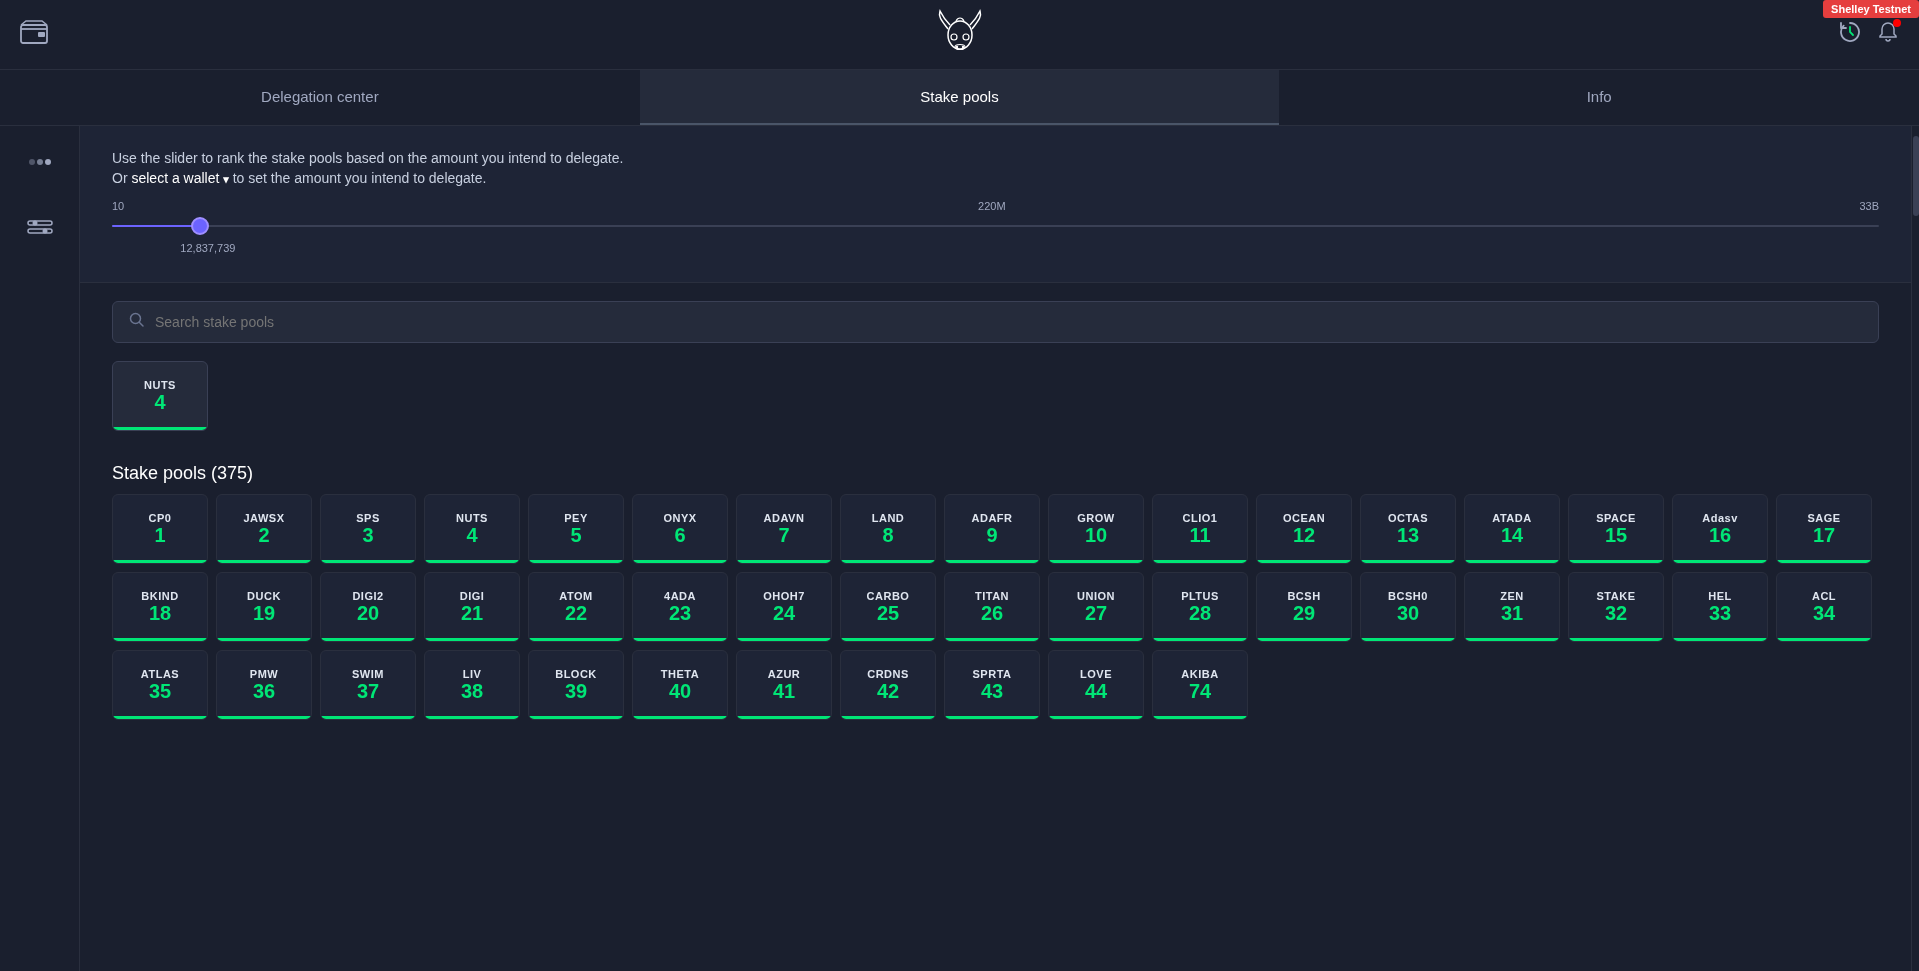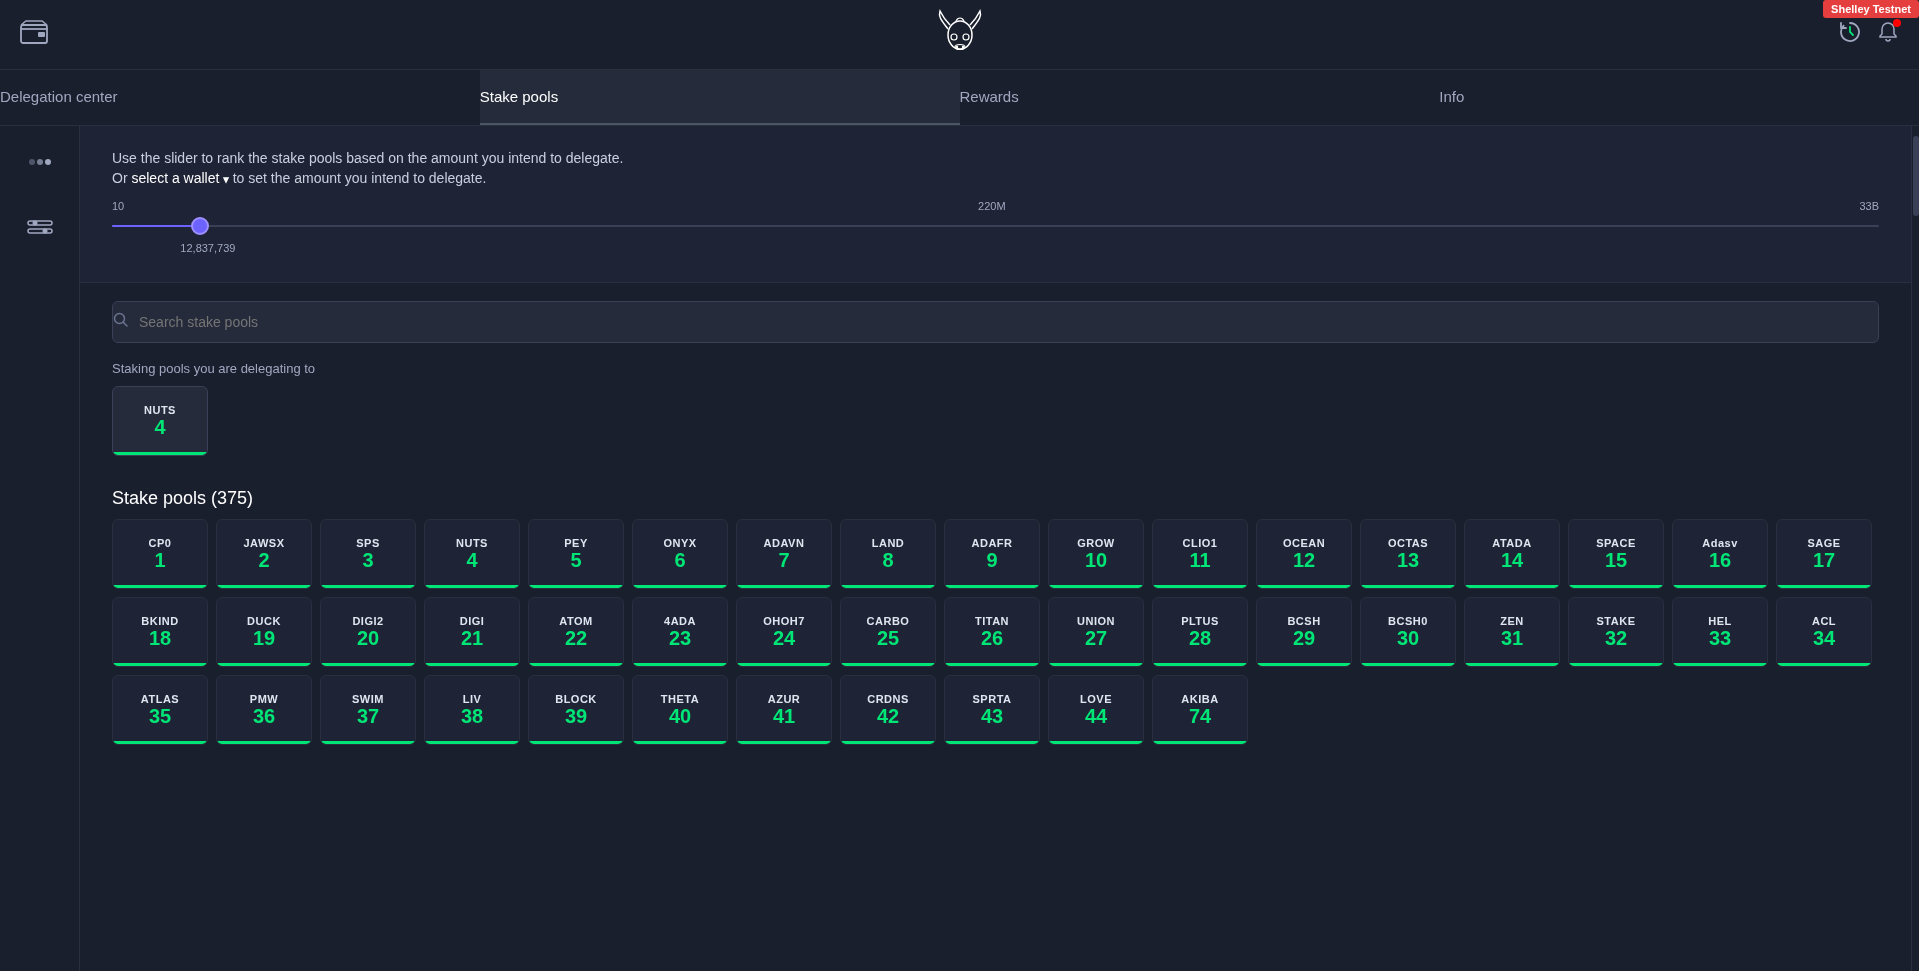--- a/index.html
+++ b/index.html
@@ -45,20 +45,21 @@
     }
 
     
     .nav-tabs {
       display: flex;
       background: #1a1f2e;
       border-bottom: 1px solid #2a2f3e;
     }
     .nav-tab {
       flex: 1;
+      text-align: center;
       padding: 18px 0;
       font-size: 15px;
       color: #a0a8c0;
       cursor: pointer;
       border-bottom: 2px solid transparent;
     }
     .nav-tab.active {
       background: #252b3b;
       color: #fff;
       border-bottom: 2px solid #4a5568;
@@ -154,21 +155,21 @@
     
     .search-section {
       padding: 18px 32px;
     }
     .search-box {
       display: flex;
       align-items: center;
       background: #252b3b;
       border: 1px solid #3a4055;
       border-radius: 6px;
-      padding: 10px 0;
+      padding: 10px 16px;
       gap: 10px;
       width: 100%;
     }
     .search-icon { color: #6a7490; font-size: 16px; }
     .search-input {
       background: transparent;
       border: none;
       outline: none;
       color: #a0a8c0;
       font-size: 14px;
@@ -303,21 +304,20 @@
       </svg>
       <span class="bell-dot"></span>
     </span>
     <span class="network-badge">Shelley Testnet</span>
   </div>
 </div>
 
 <div class="nav-tabs">
   <div class="nav-tab">Delegation center</div>
   <div class="nav-tab active">Stake pools</div>
-  <div class="nav-tab">Rewards</div>
   <div class="nav-tab">Info</div>
 </div>
 
 <div class="main-layout">
 
   <div class="sidebar">
     <span class="sidebar-icon active">
       <svg width="32" height="32" viewBox="0 0 32 32">
         <circle cx="8" cy="16" r="3" fill="#a0a8c0" opacity="0.4"></circle>
         <circle cx="16" cy="16" r="3" fill="#a0a8c0" opacity="0.7"></circle>
@@ -363,21 +363,20 @@
           <svg width="16" height="16" viewBox="0 0 16 16" fill="none">
             <circle cx="6.5" cy="6.5" r="5" stroke="#6a7490" stroke-width="1.5"></circle>
             <path d="M10.5 10.5 L14 14" stroke="#6a7490" stroke-width="1.5" stroke-linecap="round"></path>
           </svg>
         </span>
         <input class="search-input" type="text" placeholder="Search stake pools" style="">
       </div>
     </div>
 
     <div class="delegating-wrap">
-      <div class="section-label">Staking pools you are delegating to</div>
       <div class="pool-grid">
         <div class="pool-card selected">
           <span class="pool-name">NUTS</span>
           <span class="pool-rank">4</span>
         </div>
       </div>
     </div>
 
     <div class="pools-count-label">Stake pools (375)</div>
     <div class="pool-grid" id="pool-grid">

